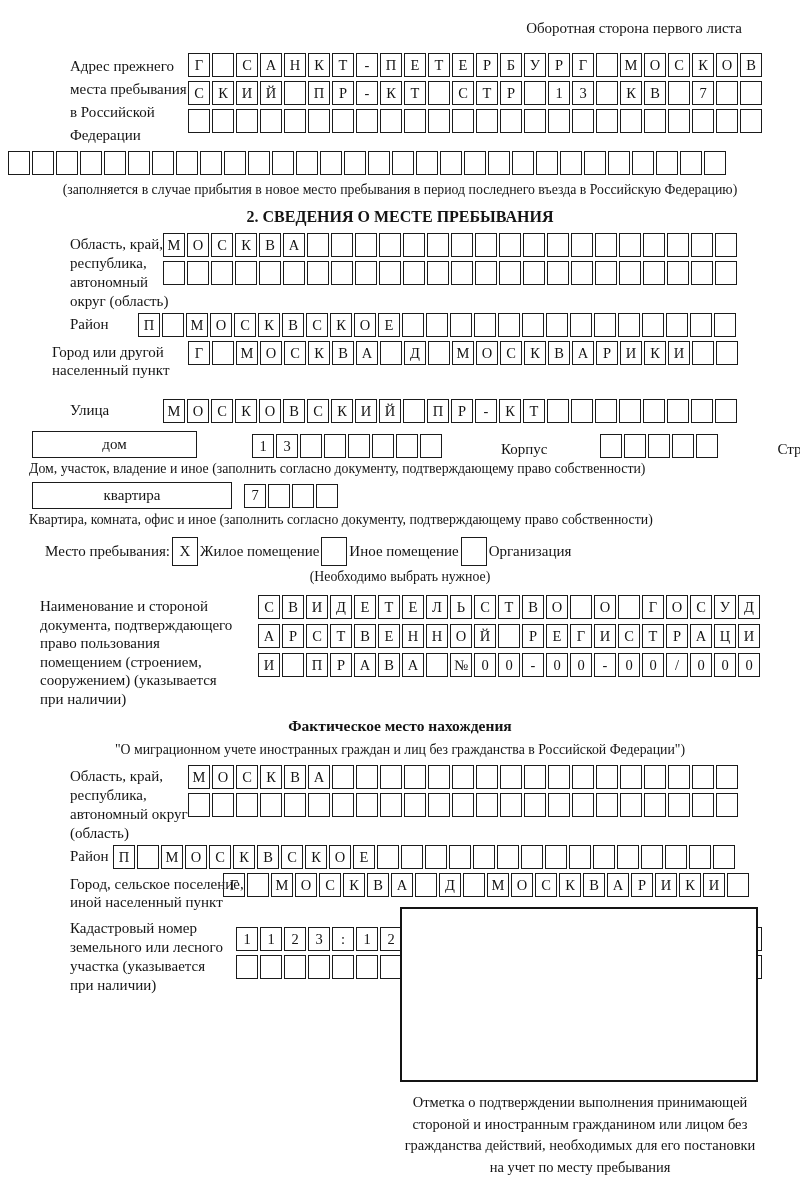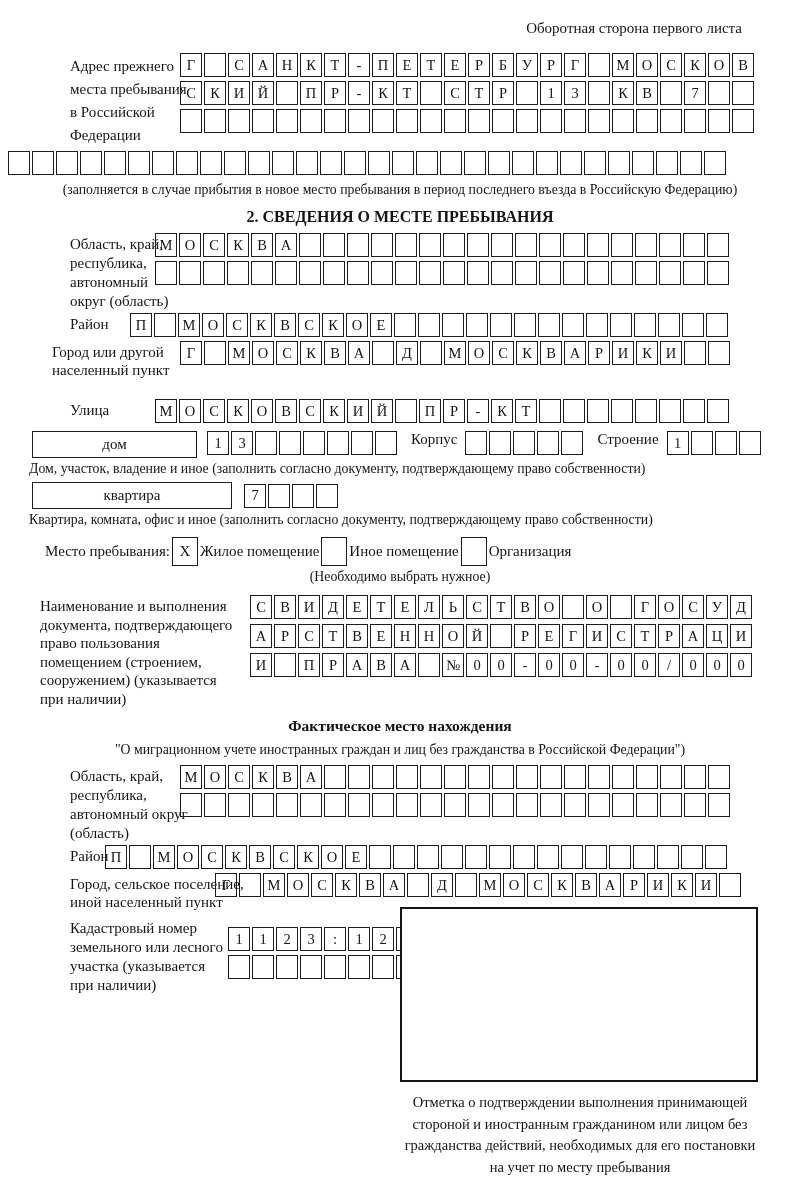--- a/index.html
+++ b/index.html
@@ -5,21 +5,21 @@
   * { box-sizing: border-box; }
   html,body { margin:0; padding:0; }
   body {
     width:800px; height:1180px; overflow:hidden;
     background:#ffffff; color:#141414;
     font-family:"Liberation Serif","DejaVu Serif",serif;
     font-size:15px; position:relative;
   }
   .hdr-note { padding:20px 58px 0 0; text-align:right; font-size:15px; }
 
-  .frow { display:flex; align-items:flex-start; }
+  .frow { display:flex; align-items:flex-start;gap:8px; }
   .lbl  { line-height:19px; padding-top:2px; flex:none; }
   .lbl-line { white-space:nowrap; }
 
   .cellcol { display:flex; flex-direction:column; gap:4px; }
   .cells { display:flex; gap:2px; flex:none; }
   .cell {
     width:22px; height:24px; flex:none;
     border:1.5px solid #1b1b1b;
     display:flex; align-items:center; justify-content:center;
     font-size:14.5px; line-height:1;
@@ -35,21 +35,21 @@
 
   .r-obl1 { margin-top:7px; }
   .r-obl1 .lbl { width:155px; padding-left:70px; }
   .r-raion1 { margin-top:2px; }
   .r-raion1 .lbl { width:130px; padding-left:70px; }
   .r-gorod1 { margin-top:4px; }
   .r-gorod1 .lbl { width:180px; padding-left:52px; line-height:18px; }
   .r-ulitsa { margin-top:20px; }
   .r-ulitsa .lbl { width:155px; padding-left:70px; }
 
-  .domrow { margin-top:8px; margin-left:32px; display:flex; align-items:flex-start; }
+  .domrow { margin-top:8px; margin-left:32px; display:flex; align-items:flex-end;gap:45px; }
   .longbox {
     border:1.5px solid #1b1b1b; height:27px;
     display:flex; align-items:center; justify-content:center;
     font-size:15px; flex:none;
   }
   .dom-box { width:165px; margin-right:10px; }
   .kv-box  { width:200px; margin-right:12px; }
   .inline-lbl { margin:0 8px 0 14px; flex:none; }
   .small-cap { text-align:left; padding-left:29px; font-size:13.8px; margin-top:3px; }
   .kvrow { margin-top:5px; margin-left:32px; display:flex; align-items:center; }
@@ -419,21 +419,21 @@
   <div>Жилое помещение</div>
   <div class="chk"></div>
   <div>Иное помещение</div>
   <div class="chk"></div>
   <div>Организация</div>
 </div>
 <div class="mesto-note">(Необходимо выбрать нужное)</div>
 
 <div class="frow docrow">
   <div class="lbl">
-      <div class="lbl-line">Наименование и выполнения</div>
+      <div class="lbl-line">Наименование и стороной</div>
       <div class="lbl-line">документа, подтверждающего</div>
       <div class="lbl-line">право пользования</div>
       <div class="lbl-line">помещением (строением,</div>
       <div class="lbl-line">сооружением) (указывается</div>
       <div class="lbl-line">при наличии)</div>
     </div>
   <div class="cellcol">
     <div class="cells">
         <div class="cell">С</div>
         <div class="cell">В</div>

